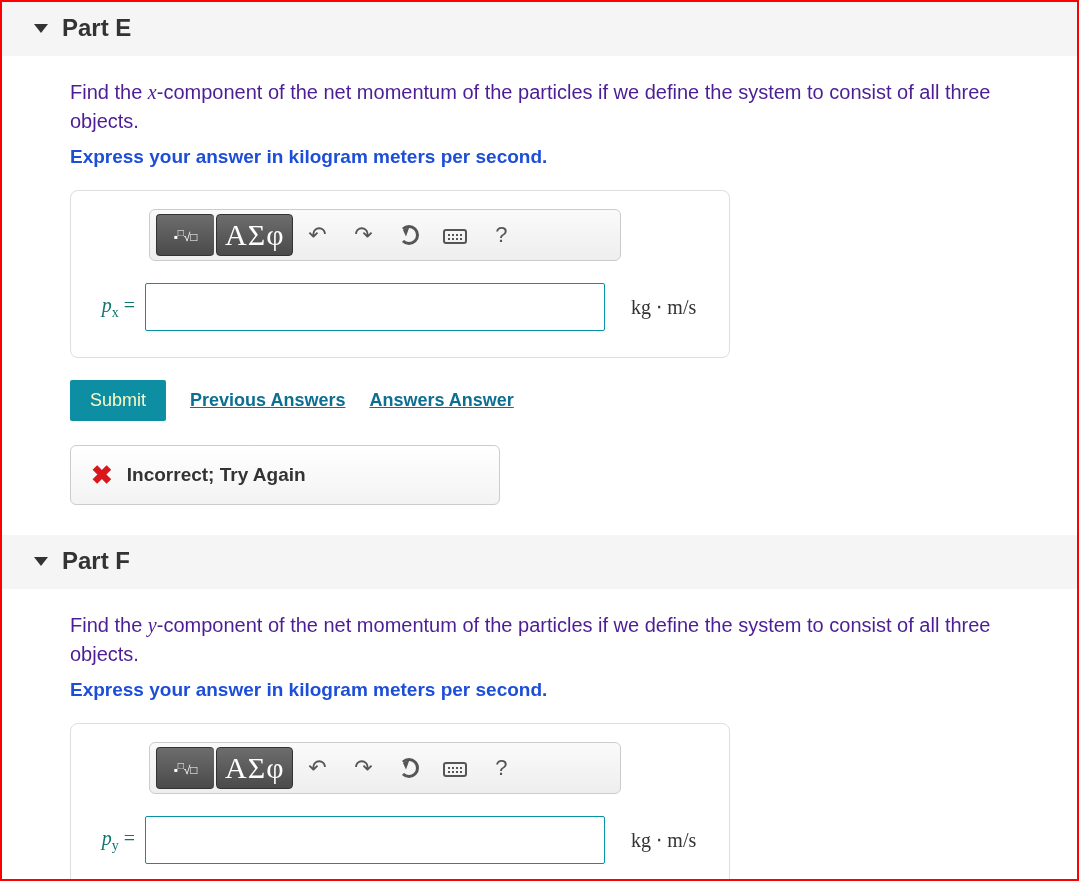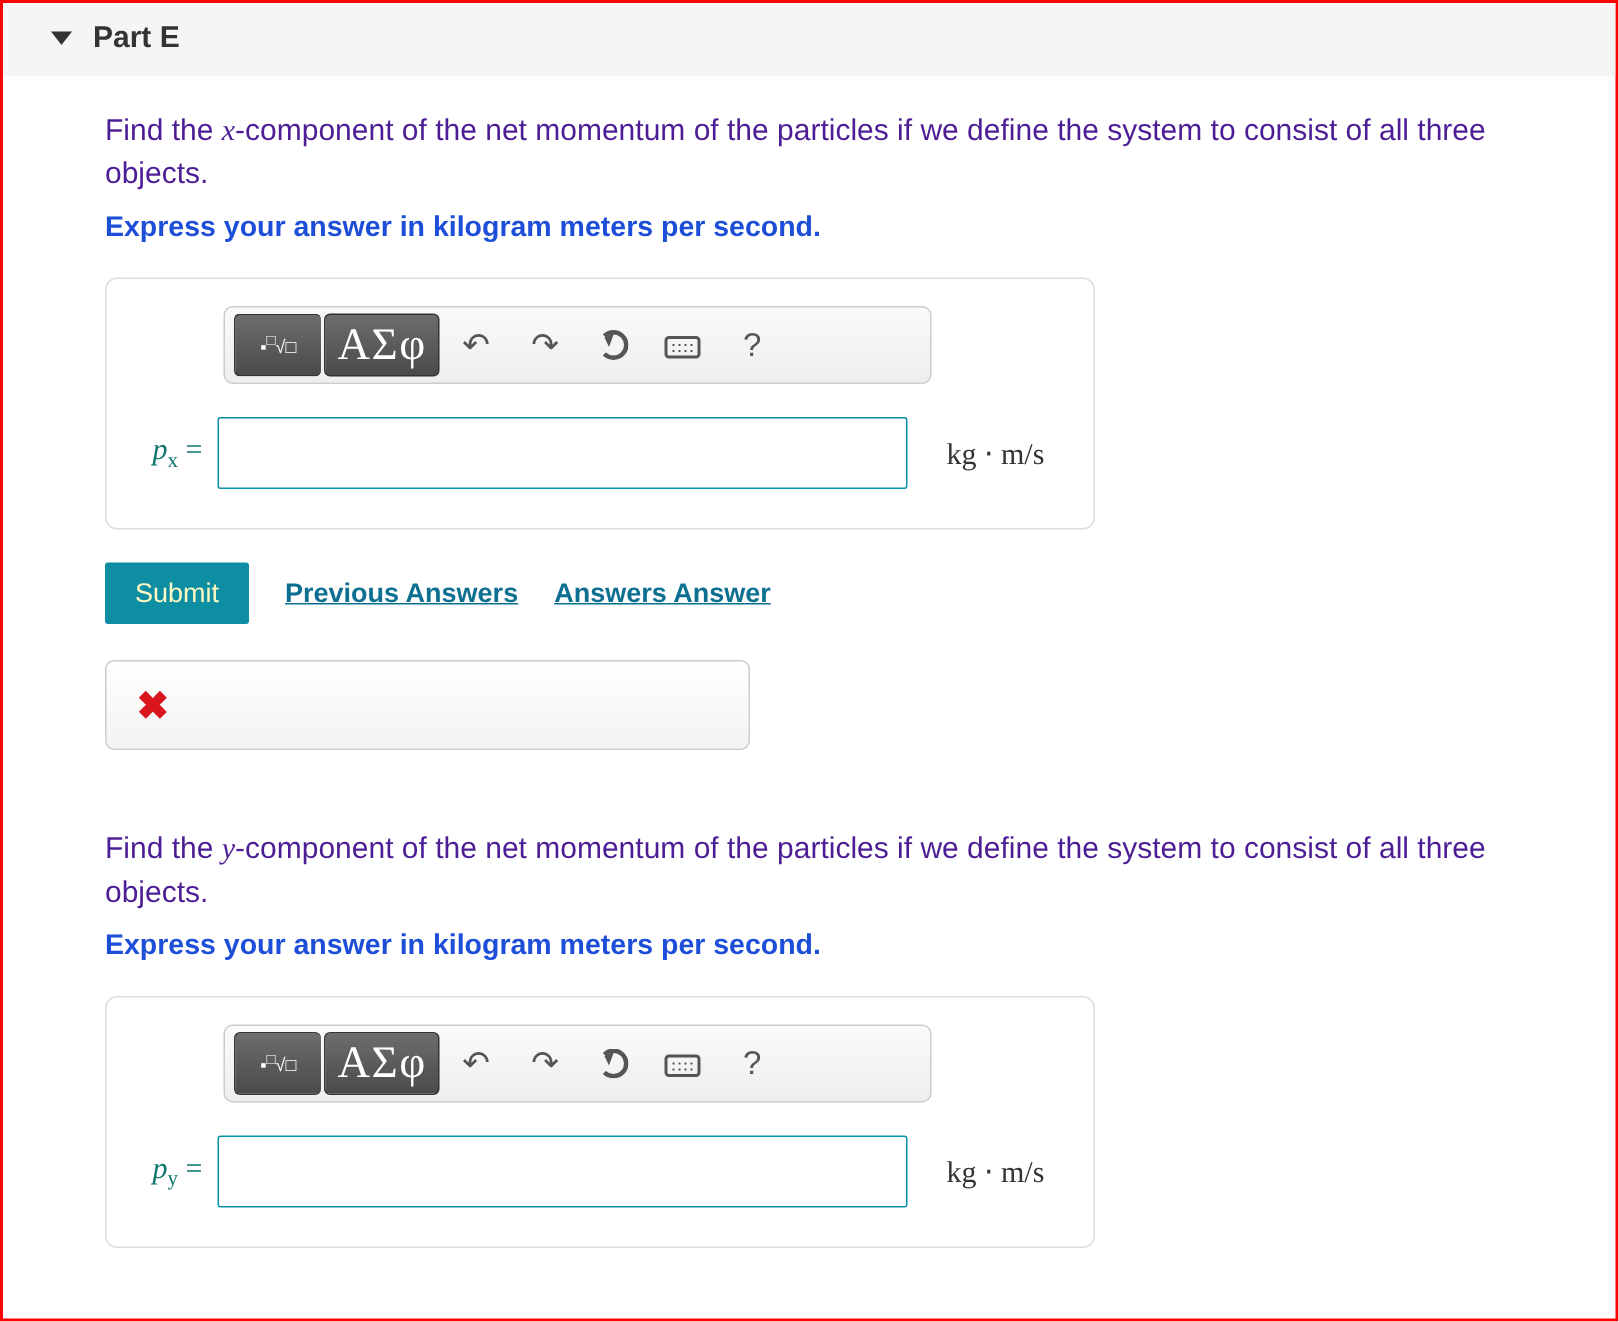--- a/index.html
+++ b/index.html
@@ -24,21 +24,21 @@
     gap: 14px;
   }
   .part-header .tri {
     width: 0; height: 0;
     border-left: 7px solid transparent;
     border-right: 7px solid transparent;
     border-top: 9px solid #333;
   }
   .part-header .title {
     font-weight: 700;
-    font-size: 20px;
+    font-size: 24px;
     color: #333;
     text-align: right;
   }
   .part-body {
     padding: 22px 30px 30px 68px;
   }
   .prompt {
     font-size: 20px;
     color: #4c1d95;
     margin-bottom: 10px;
@@ -256,23 +256,28 @@
     </div>
 
     <div class="actions">
       <button class="submit-btn">Submit</button>
       <span class="link">Previous Answers</span>
       <span class="link">Answers Answer</span>
     </div>
 
     <div class="feedback">
       <span class="x-icon">✖</span>
+      <span class="feedback-text">Incorrect; Try Again</span>
     </div>
   </div>
 
+  <div class="part-header">
+    <span class="tri"></span>
+    <span class="title">Part F</span>
+  </div>
 
   <div class="part-body" style="padding-bottom:10px;">
     <div class="prompt">
       <span>Find the </span><span class="math-var">y</span><span>-component of the net momentum of the particles if we define the system to consist of all three objects.</span>
     </div>
     <div class="instruct">Express your answer in kilogram meters per second.</div>
 
     <div class="answer-box">
       <div class="toolbar">
         <div class="tb-btn tb-dark first">

